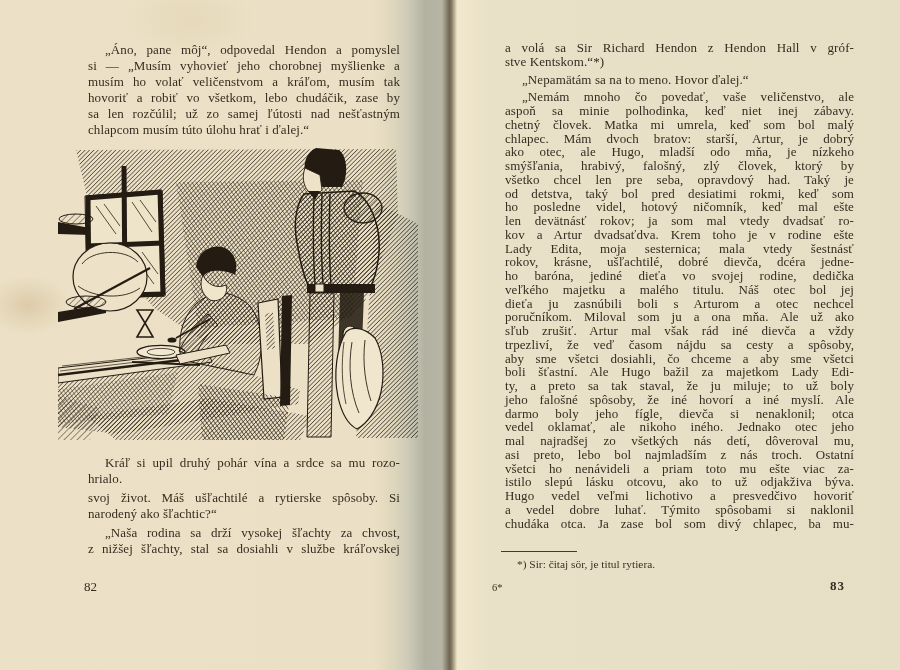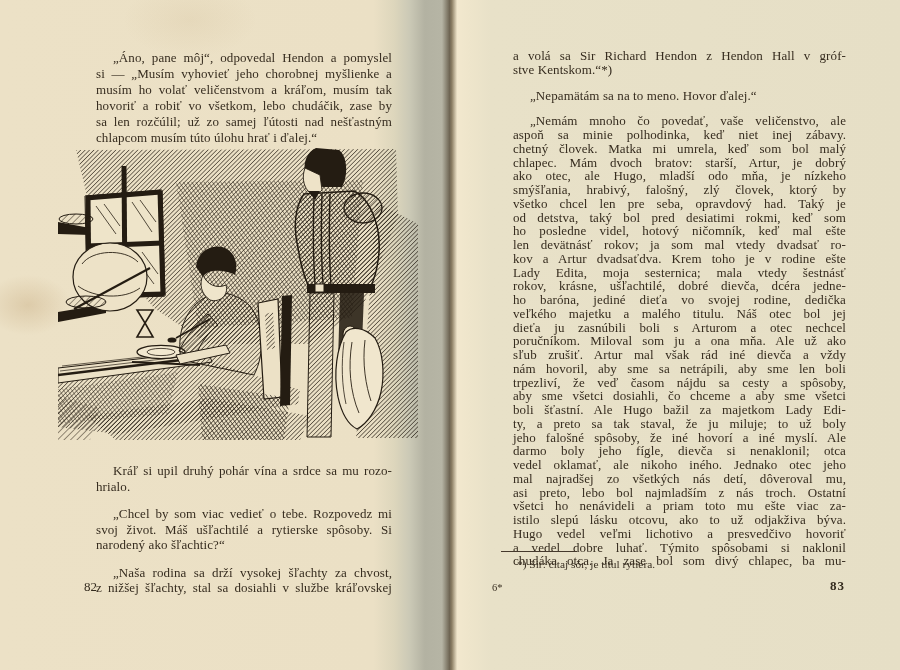--- a/index.html
+++ b/index.html
@@ -12,21 +12,21 @@
       radial-gradient(90px 50px at 190px 20px, rgba(150,110,50,.07), rgba(150,110,50,0) 75%),
       linear-gradient(90deg,
         #ece1c6 0%, #ebe0c5 41.5%,
         #ddd6bc 43.8%, #cbc9b6 45.5%,
         #b3b2a2 47.2%, #b6b5a5 49.1%,
         #6e6553 49.95%, #8a7d63 50.2%,
         #f2e8ce 50.8%, #eee5cb 52.2%,
         #e8e1c8 54.5%, #e6dfc6 100%);
   }
   .tblock{position:absolute;}
-  .para{margin:12px;}
+  .para{margin:4px;}
   .line{
     text-align:justify;
     text-align-last:justify;
     letter-spacing:.1px;
     white-space:normal;
   }
   .line.endl{text-align-last:left;}
   .line.ind{text-indent:17px;}
   .lp-top {left:84px;top:38px;width:320px;font-size:13px;line-height:15.9px;}
   .lp-bot {left:84px;top:451px;width:320px;font-size:13px;line-height:15.5px;}
@@ -170,21 +170,20 @@
       <path d="M0,250 L42,262 L32,294 L0,294 Z" fill="url(#h2)"></path>
     </g>
   </svg>
 
   <div class="tblock lp-bot">
       <div class="para">
         <div class="line ind">Kráľ si upil druhý pohár vína a srdce sa mu rozo-</div>
         <div class="line endl">hrialo.</div>
       </div>
       <div class="para">
-        <div class="line ind">„Chcel by som viac vedieť o tebe. Rozpovedz mi</div>
         <div class="line">svoj život. Máš ušľachtilé a rytierske spôsoby. Si</div>
         <div class="line endl">narodený ako šľachtic?“</div>
       </div>
       <div class="para">
         <div class="line ind">„Naša rodina sa drží vysokej šľachty za chvost,</div>
         <div class="line">z nižšej šľachty, stal sa dosiahli v službe kráľovskej</div>
       </div>
     </div>
 
   <div class="pagenum pn-left">82</div>
@@ -209,21 +208,20 @@
         <div class="line">ho posledne videl, hotový ničomník, keď mal ešte</div>
         <div class="line">len devätnásť rokov; ja som mal vtedy dvadsať ro-</div>
         <div class="line">kov a Artur dvadsaťdva. Krem toho je v rodine ešte</div>
         <div class="line">Lady Edita, moja sesternica; mala vtedy šestnásť</div>
         <div class="line">rokov, krásne, ušľachtilé, dobré dievča, dcéra jedne-</div>
         <div class="line">ho baróna, jediné dieťa vo svojej rodine, dedička</div>
         <div class="line">veľkého majetku a malého titulu. Náš otec bol jej</div>
         <div class="line">dieťa ju zasnúbili boli s Arturom a otec nechcel</div>
         <div class="line">poručníkom. Miloval som ju a ona mňa. Ale už ako</div>
         <div class="line">sľub zrušiť. Artur mal však rád iné dievča a vždy</div>
-        <div class="line">nám hovoril, aby sme sa netrápili, aby sme len boli</div>
         <div class="line">trpezliví, že veď časom nájdu sa cesty a spôsoby,</div>
         <div class="line">aby sme všetci dosiahli, čo chceme a aby sme všetci</div>
         <div class="line">boli šťastní. Ale Hugo bažil za majetkom Lady Edi-</div>
         <div class="line">ty, a preto sa tak staval, že ju miluje; to už boly</div>
         <div class="line">jeho falošné spôsoby, že iné hovorí a iné myslí. Ale</div>
         <div class="line">darmo boly jeho fígle, dievča si nenaklonil; otca</div>
         <div class="line">vedel oklamať, ale nikoho iného. Jednako otec jeho</div>
         <div class="line">mal najradšej zo všetkých nás detí, dôveroval mu,</div>
         <div class="line">asi preto, lebo bol najmladším z nás troch. Ostatní</div>
         <div class="line">všetci ho nenávideli a priam toto mu ešte viac za-</div>

